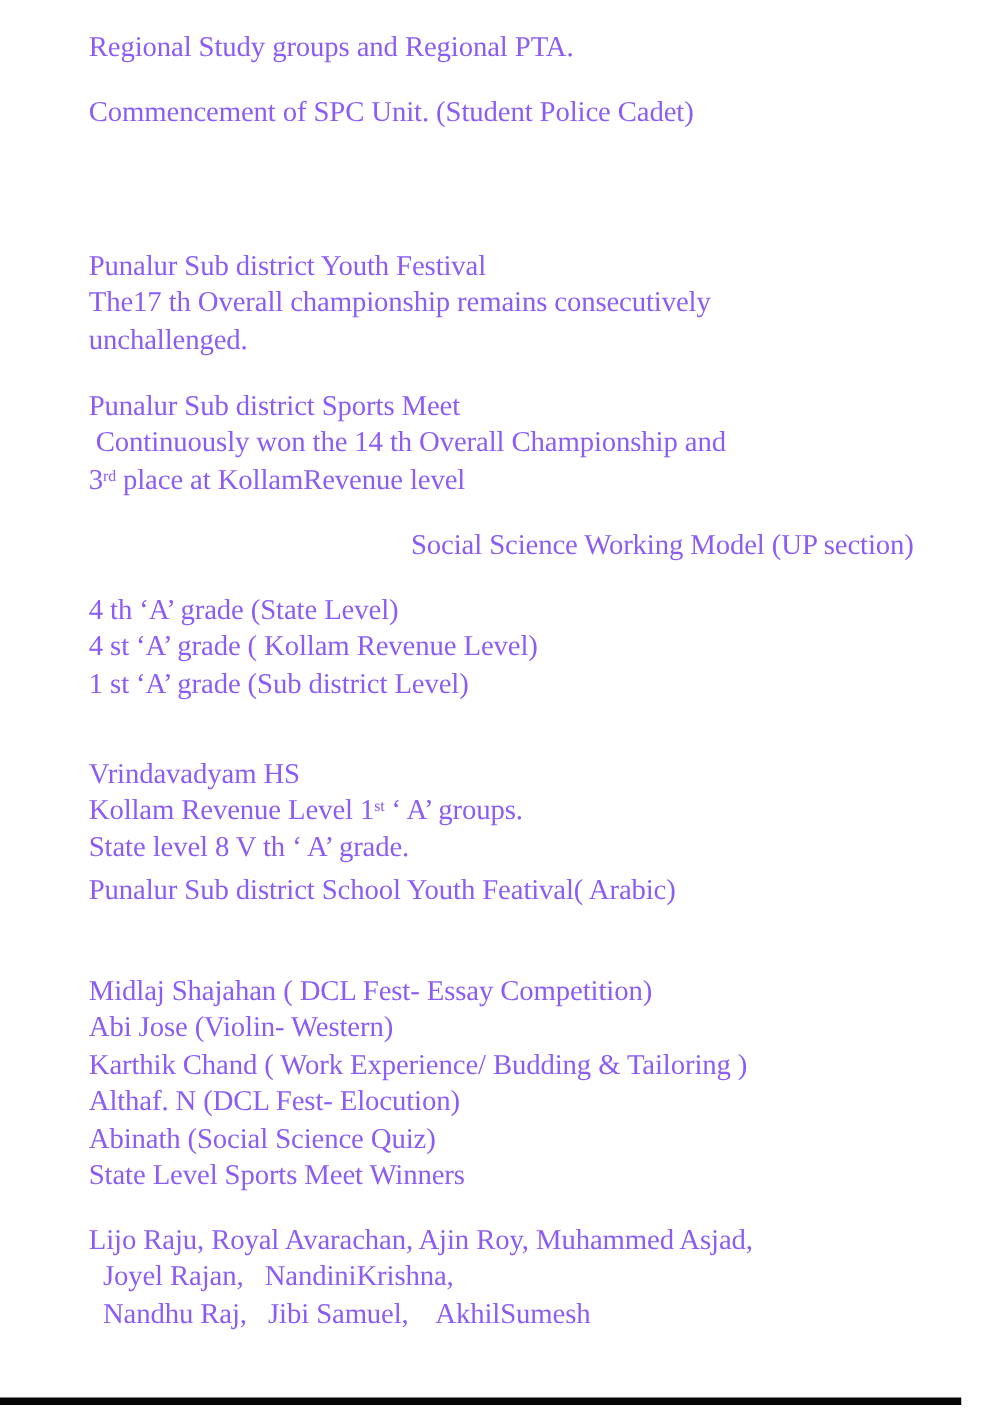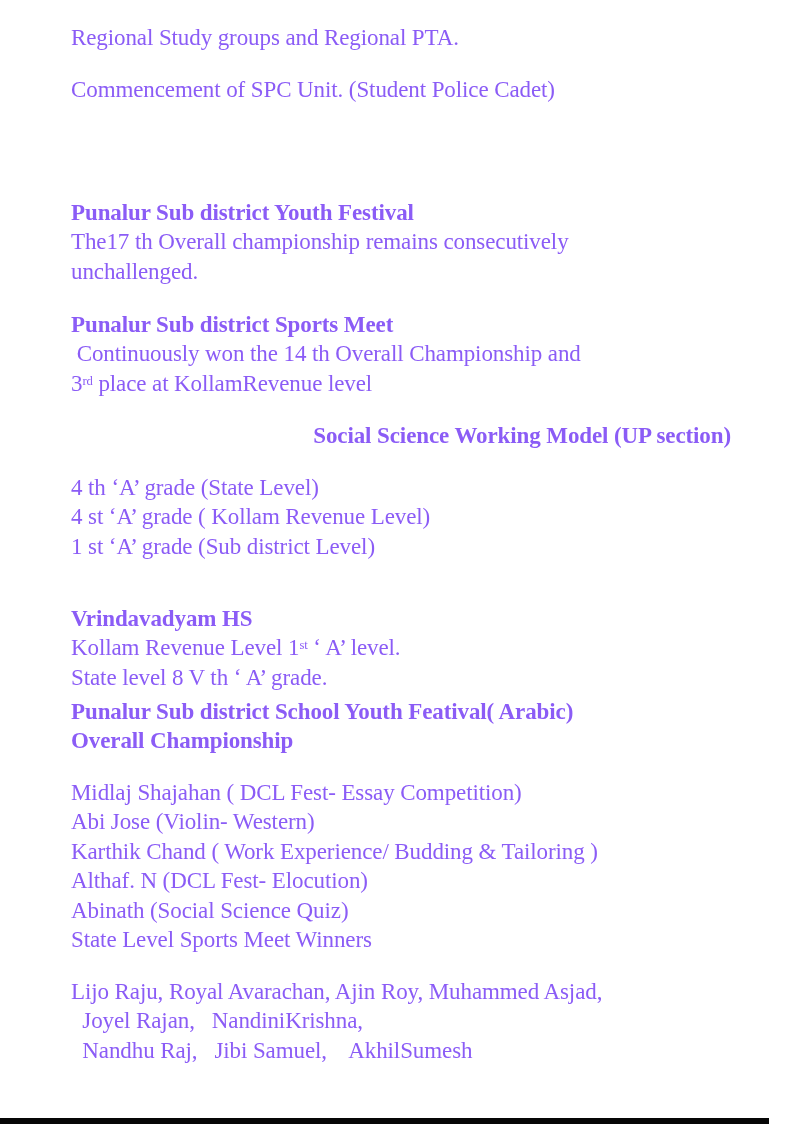--- a/index.html
+++ b/index.html
@@ -25,21 +25,21 @@
     width: 660px;
   }
   .line {
     font-size: 23px;
     line-height: 29.4px;
     color: #8b5cf6;
     white-space: pre-wrap;
     letter-spacing: -0.1px;
   }
   .line.bold {
-    font-weight: bold;
+    font-weight: normal;
   }
   .line sup {
     font-size: 0.55em;
     line-height: 0;
     vertical-align: 0.5em;
   }
   .scan-bar {
     position: absolute;
   }
 </style>
@@ -67,26 +67,25 @@
       <div class="paragraph" style="top: 421px; text-align: right;">
         <div class="line bold"><span>Social Science Working Model (UP section)</span></div>
       </div>
       <div class="paragraph" style="top: 473px;">
         <div class="line"><span>4 th ‘A’ grade (State Level)</span></div>
         <div class="line"><span>4 st ‘A’ grade ( Kollam Revenue Level)</span></div>
         <div class="line"><span>1 st ‘A’ grade (Sub district Level)</span></div>
       </div>
       <div class="paragraph" style="top: 585px; margin-top: 19px;">
         <div class="line bold"><span>Vrindavadyam HS</span></div>
-        <div class="line"><span>Kollam Revenue Level 1</span><sup>st</sup><span> ‘ A’ level.</span></div>
+        <div class="line"><span>Kollam Revenue Level 1</span><sup>st</sup><span> ‘ A’ groups.</span></div>
         <div class="line"><span>State level 8 V th ‘ A’ grade.</span></div>
       </div>
       <div class="paragraph" style="top: 697px;">
         <div class="line bold"><span>Punalur Sub district School Youth Featival( Arabic)</span></div>
-        <div class="line bold"><span>Overall Championship</span></div>
       </div>
       <div class="paragraph" style="top: 778px;">
         <div class="line"><span>Midlaj Shajahan ( DCL Fest- Essay Competition)</span></div>
         <div class="line"><span>Abi Jose (Violin- Western)</span></div>
         <div class="line"><span>Karthik Chand ( Work Experience/ Budding &amp; Tailoring )</span></div>
         <div class="line"><span>Althaf. N (DCL Fest- Elocution)</span></div>
         <div class="line"><span>Abinath (Social Science Quiz)</span></div>
         <div class="line"><span>State Level Sports Meet Winners</span></div>
       </div>
       <div class="paragraph" style="top: 977px;">

